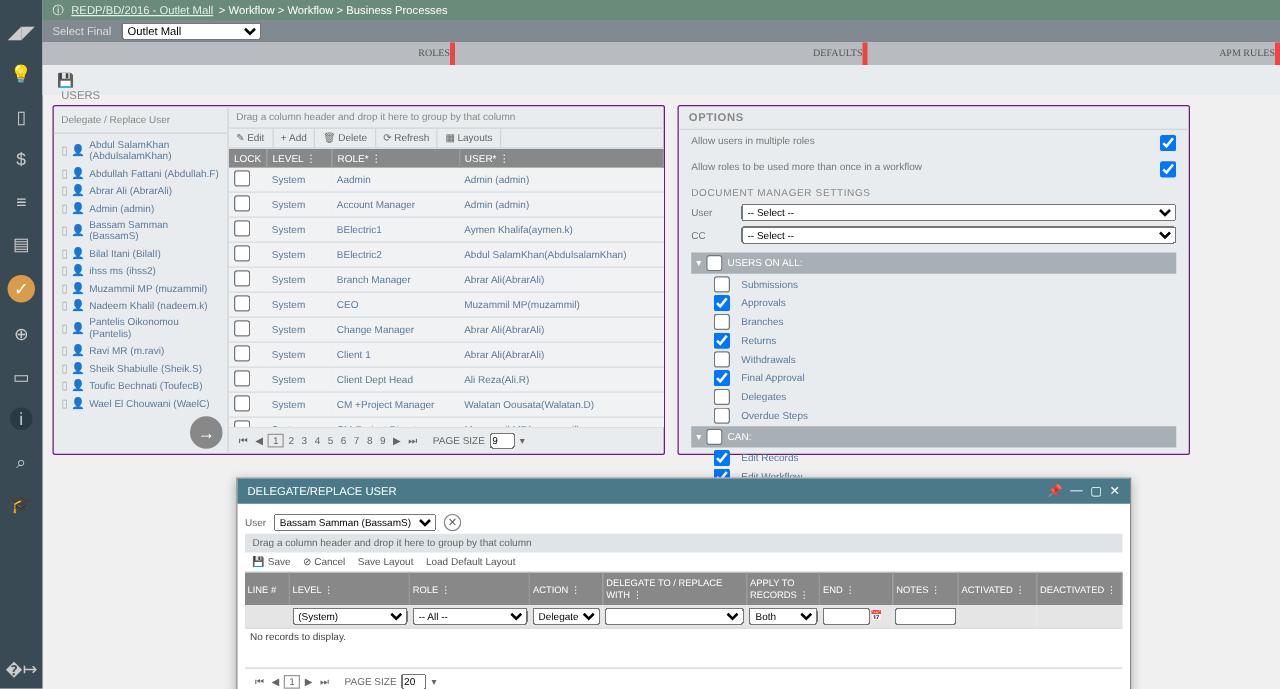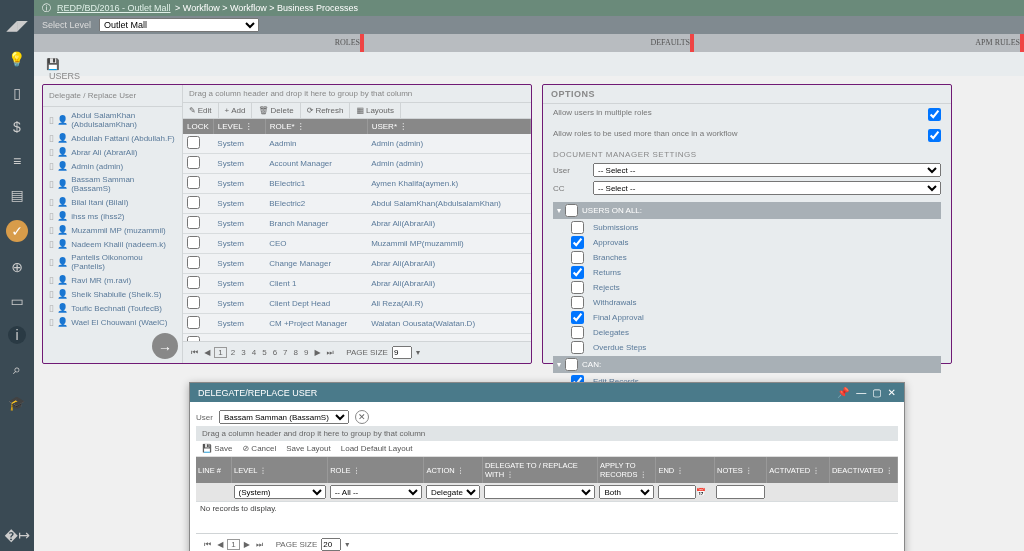--- a/index.html
+++ b/index.html
@@ -5,21 +5,21 @@
 * { box-sizing: border-box; margin: 0; padding: 0; font-family: Arial, sans-serif; }
 body { background: #f0f0f0; font-size: 10px; width: 1024px; height: 551px; overflow: hidden; position: relative; }
 .sidebar { position: absolute; left: 0; top: 0; width: 34px; height: 551px; background: #3a4a54; display: flex; flex-direction: column; align-items: center; padding-top: 8px; }
 .sidebar-icon { width: 18px; height: 18px; margin: 8px 0; display: flex; align-items: center; justify-content: center; color: #ccc; font-size: 14px; cursor: pointer; }
 .sidebar-icon.active { background: #d89c4a; border-radius: 50%; width: 22px; height: 22px; color: #fff; }
 .sidebar-icon.dark { background: #2a3a44; border-radius: 50%; width: 18px; height: 18px; }
 .main { position: absolute; left: 34px; top: 0; right: 0; height: 551px; }
 .topbar { background: #6a8a7a; height: 16px; display: flex; align-items: center; padding: 0 8px; color: #fff; font-size: 9px; }
 .topbar a { color: #e0f0e8; text-decoration: underline; margin: 0 2px; }
 .levelbar { background: #808a90; height: 18px; display: flex; align-items: center; padding: 0 8px; color: #ddd; font-size: 9px; }
-.levelbar select { font-size: 9px; margin-left: 8px; width: 160px; height: 14px; }
+.levelbar select { font-size: 9px; margin-left: 8px; width: 112px; height: 14px; }
 .tabbar { background: #b8bcc0; height: 18px; display: flex; }
 .tab { flex: 1; text-align: right; font-size: 8px; color: #555; line-height: 18px; cursor: pointer; border-right: 4px solid #ef4444; font-family: Liberation Serif, serif; }
 .toolbar { background: #e8ecee; height: 24px; padding: 4px 8px; }
 .toolbar-btn { display: inline-block; padding: 2px 4px; font-size: 11px; cursor: pointer; color: #666; }
 .content { padding: 8px; display: flex; gap: 10px; }
 .panel { background: #e8ecee; border: 1px solid #701a75; border-radius: 2px; }
 .panel-title { font-size: 9px; color: #888; padding: 4px 8px; border-bottom: 1px solid #d0d4d6; letter-spacing: 0.5px; font-weight: bold; }
 .users-panel { width: 490px; height: 280px; display: flex; }
 .user-list { width: 140px; border-right: 1px solid #d0d4d6; display: flex; flex-direction: column; }
 .user-list-header { font-size: 8px; color: #888; padding: 6px; border-bottom: 1px solid #d0d4d6; }
@@ -94,21 +94,21 @@
     <span style="margin-right:4px">ⓘ</span>
     <a>REDP/BD/2016 - Outlet Mall</a>
     <span>&nbsp;&gt;&nbsp;</span>
       <span>Workflow</span>
     <span>&nbsp;&gt;&nbsp;</span>
       <span>Workflow</span>
     <span>&nbsp;&gt;&nbsp;</span>
       <span>Business Processes</span>
   </div>
   <div class="levelbar">
-    <span>Select Level</span>
+    <span>Select Final</span>
     <select><option>Outlet Mall</option></select>
   </div>
   <div class="tabbar">
     <div class="tab">ROLES</div>
     <div class="tab">DEFAULTS</div>
     <div class="tab">APM RULES</div>
   </div>
   <div class="toolbar">
     <span class="toolbar-btn">💾</span>
   </div>
@@ -333,24 +333,20 @@
               <input type="checkbox" checked="" style="">
               <span>Approvals</span>
             </div>
             <div class="tree-child">
               <input type="checkbox" style="">
               <span>Branches</span>
             </div>
             <div class="tree-child">
               <input type="checkbox" checked="" style="">
               <span>Returns</span>
-            </div>
-            <div class="tree-child">
-              <input type="checkbox" style="">
-              <span>Rejects</span>
             </div>
             <div class="tree-child">
               <input type="checkbox" style="">
               <span>Withdrawals</span>
             </div>
             <div class="tree-child">
               <input type="checkbox" checked="" style="">
               <span>Final Approval</span>
             </div>
             <div class="tree-child">

